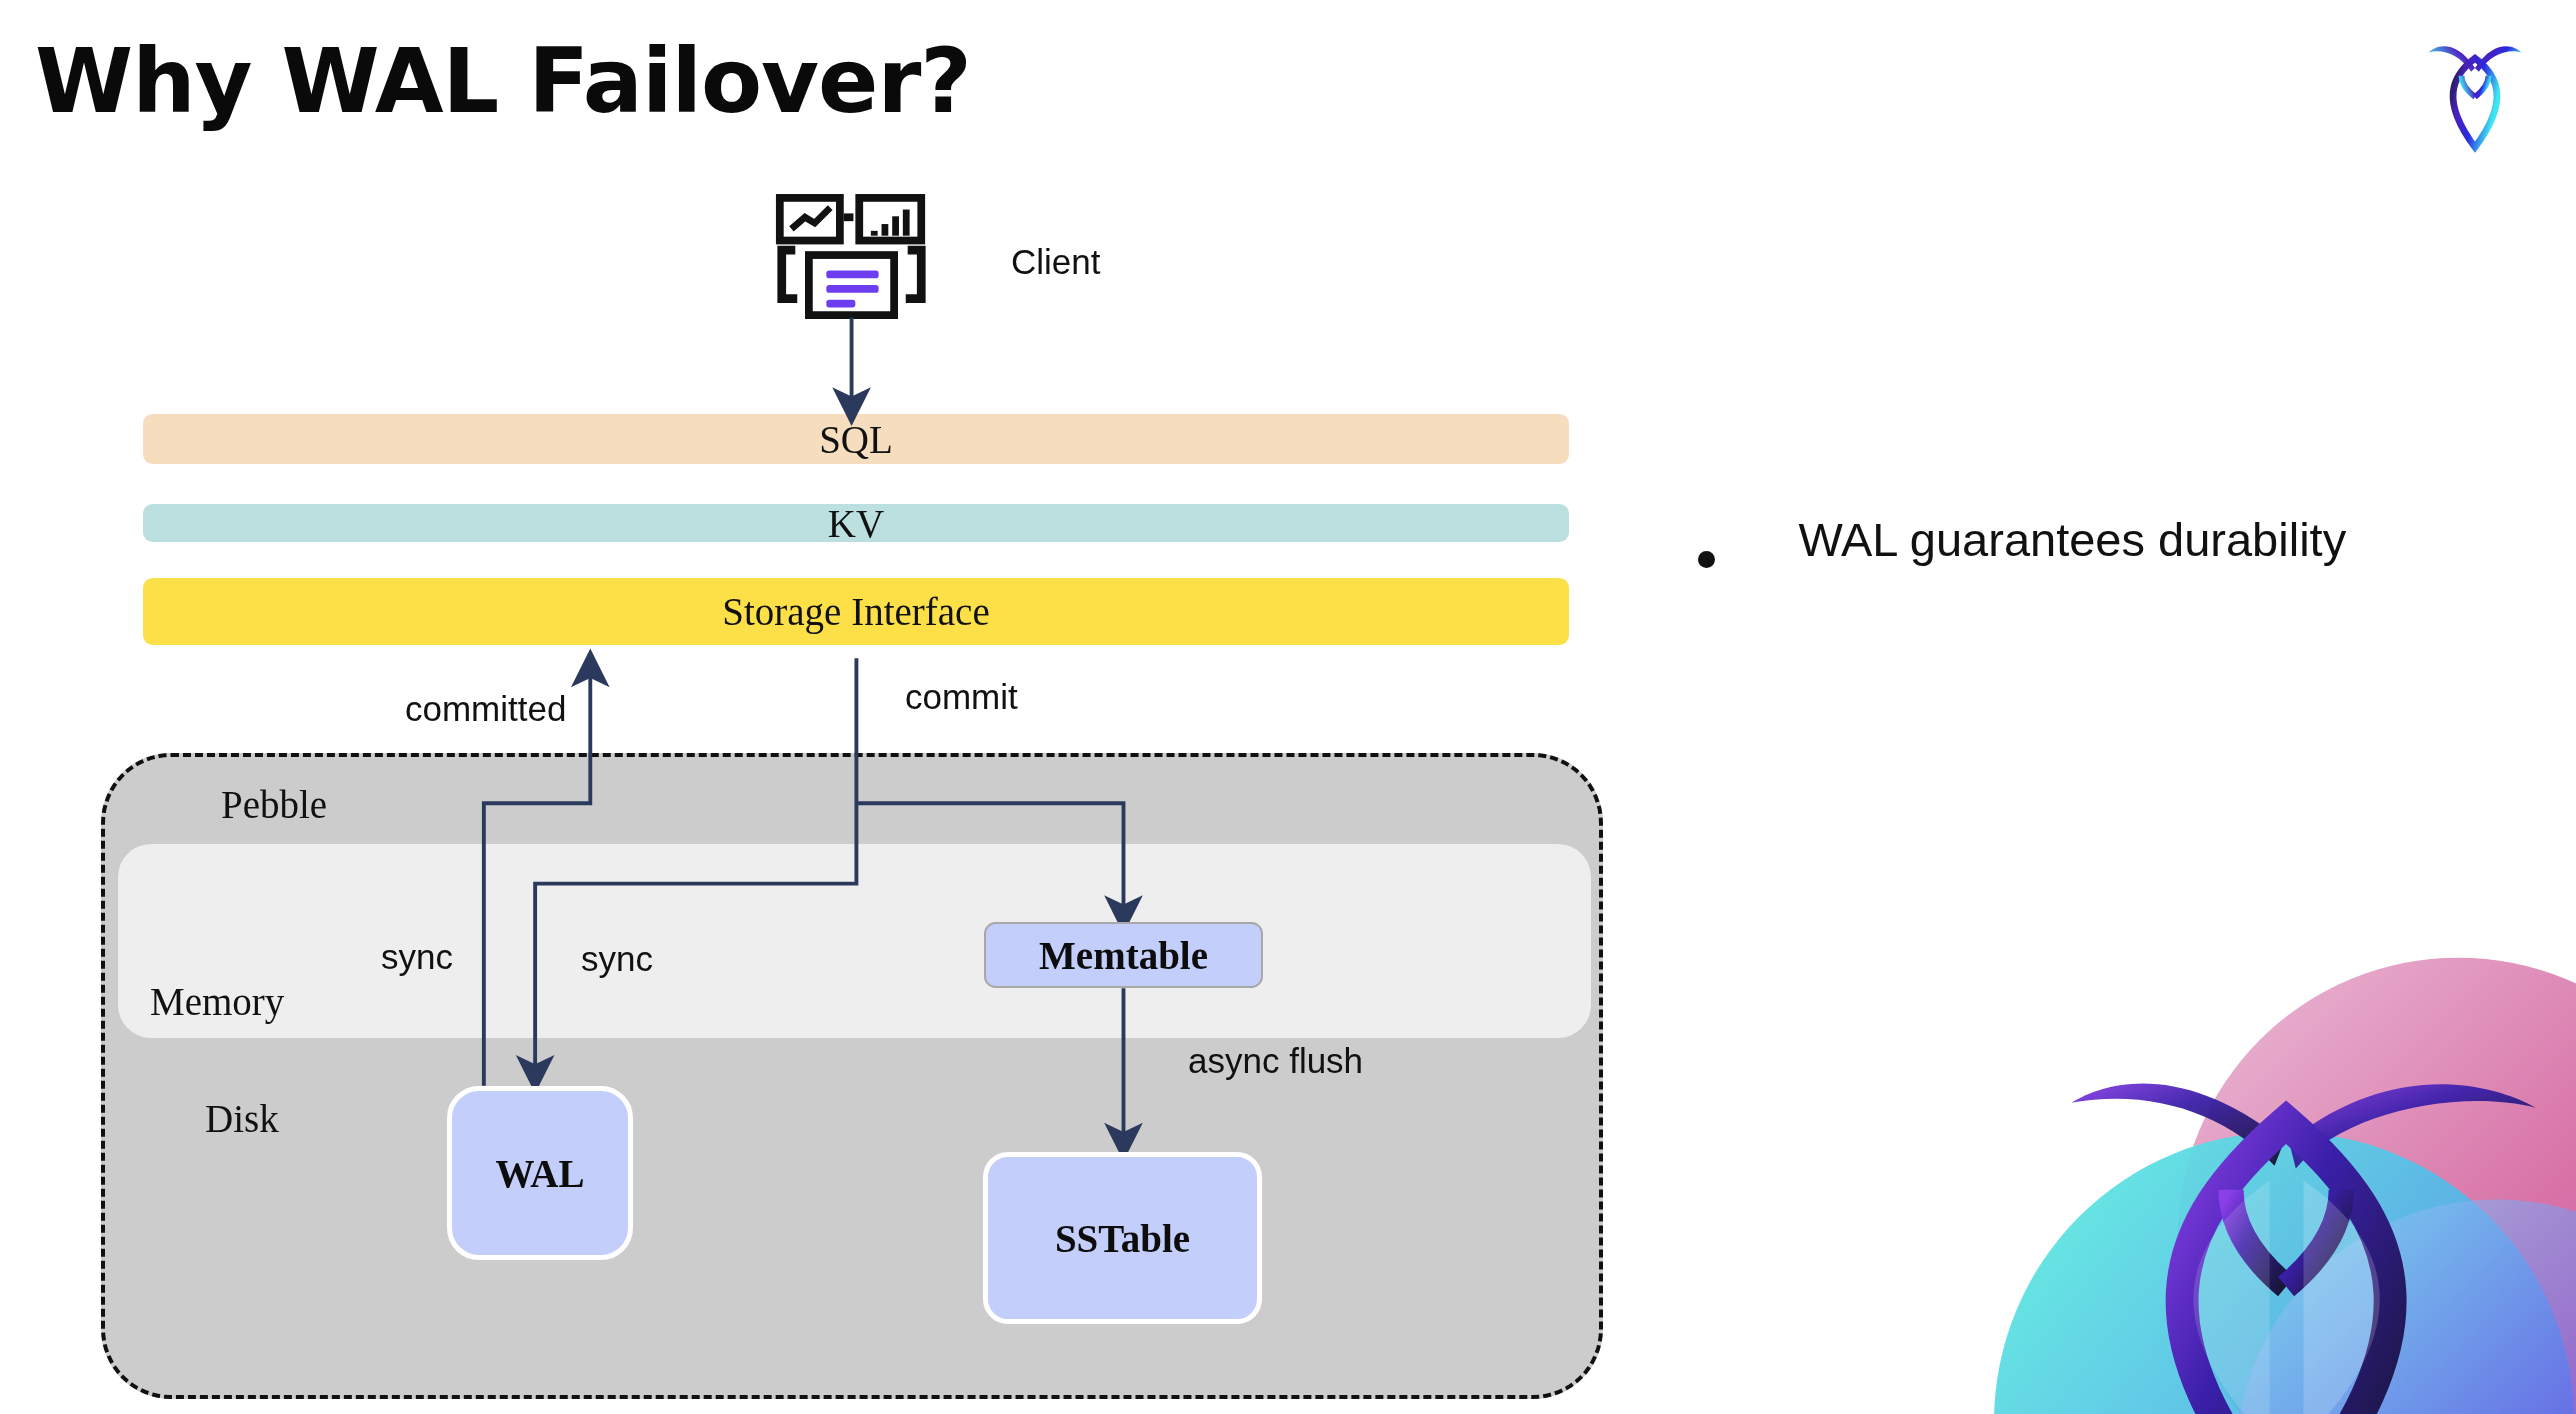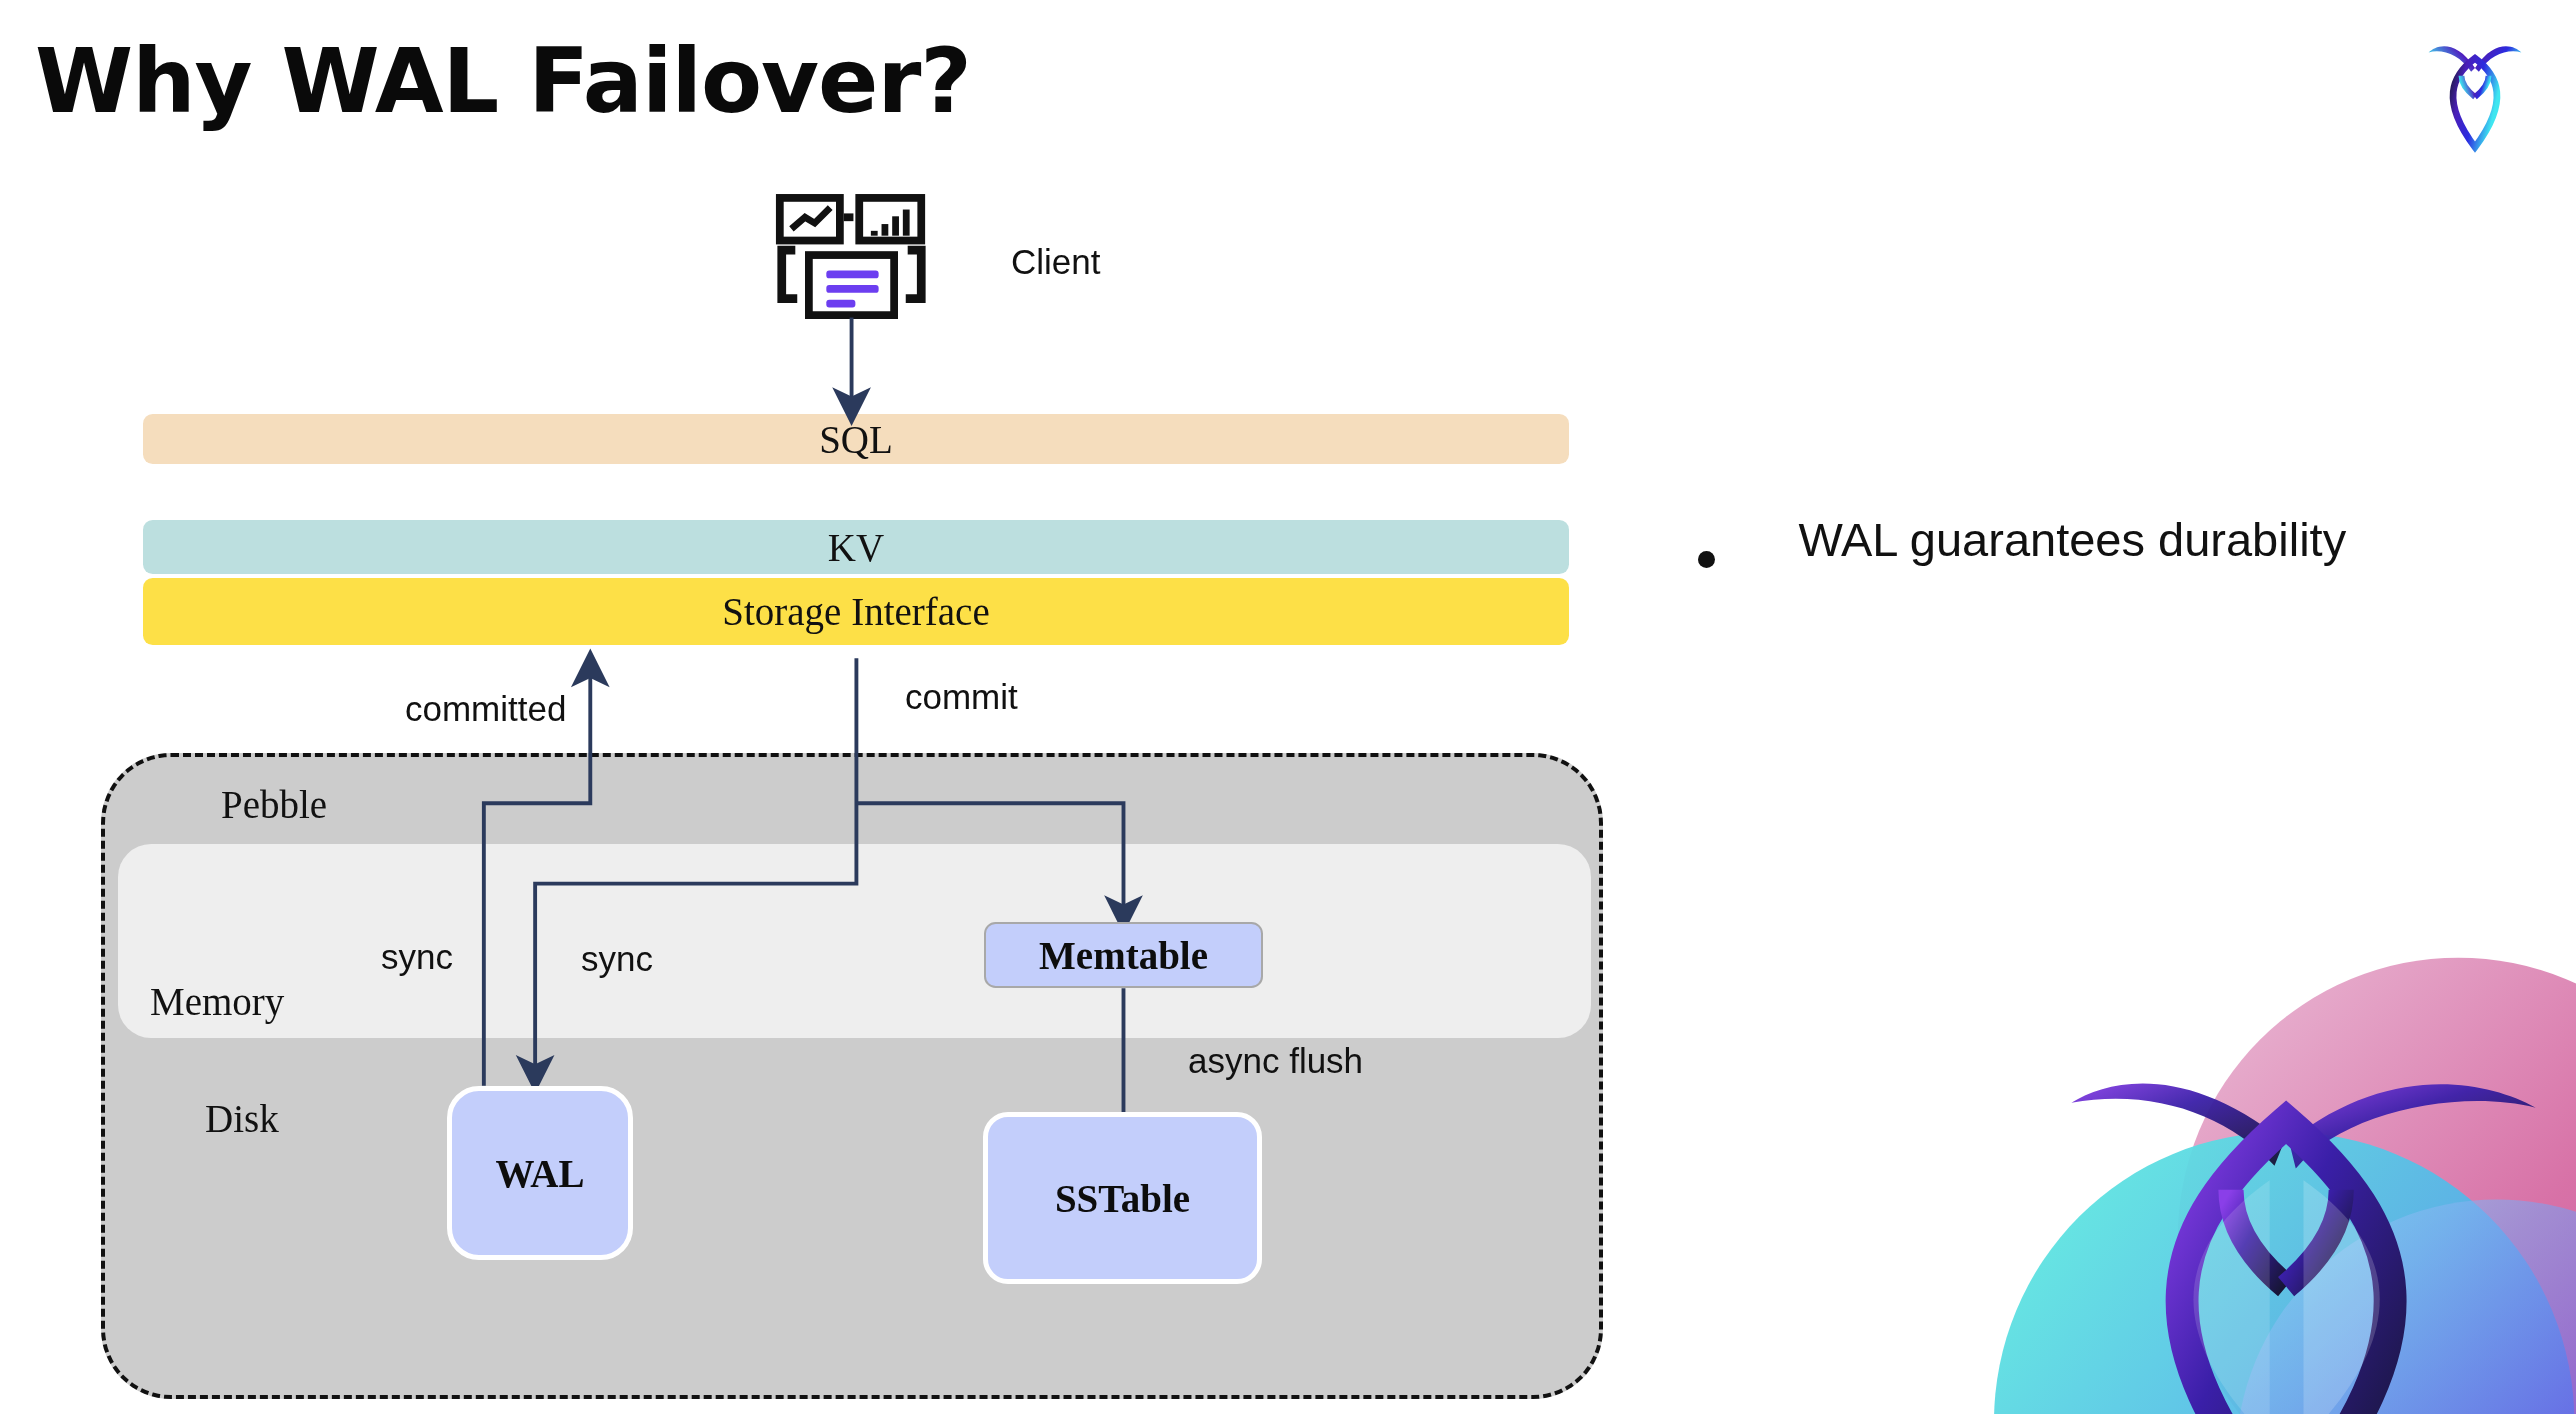--- a/index.html
+++ b/index.html
@@ -25,21 +25,21 @@
   
   #client-icon{position:absolute;left:774px;top:194px;width:155px;height:126px;}
   #client-label{position:absolute;left:1011px;top:223px;font-size:35px;color:#111;
                 font-family:"Liberation Sans",sans-serif;margin-top:19px;}
 
   
   .layer-bar{position:absolute;left:143px;width:1426px;border-radius:9.7px;
              display:flex;align-items:center;justify-content:center;
              font-family:"Liberation Serif",serif;font-size:39px;color:#111;}
   #bar-sql{top:414px;height:50px;background:#f5ddbd;}
-  #bar-kv{top:520px;height:54px;background:#bcdfdf;}
+  #bar-kv{top:504px;height:38px;background:#bcdfdf;}
   #bar-storage{top:578px;height:67px;background:#fde047;}
 
   
   #pebble-box{position:absolute;left:101px;top:753px;width:1502px;height:646px;
               background:#cccccc;border:4.8px dashed #111;border-radius:70px;
               box-sizing:border-box;}
   #pebble-label{position:absolute;left:221px;top:782px;font-size:39px;color:#111;
                 font-family:"Liberation Serif",serif;}
   #memory-box{position:absolute;left:118px;top:844px;width:1473px;height:194px;
               background:#eeeeee;border-radius:33px;}
@@ -49,21 +49,21 @@
               font-family:"Liberation Serif",serif;}
 
   
   .node{position:absolute;background:#c3cefb;display:flex;align-items:center;
         justify-content:center;font-family:"Liberation Serif",serif;
         font-weight:bold;color:#0d0d0d;box-sizing:border-box;}
   #node-memtable{left:984px;top:922px;width:279px;height:66px;border-radius:11.6px;
                  border:2.9px solid #a8a8a8;font-size:39px;}
   #node-wal{left:447px;top:1086px;width:186px;height:174px;border-radius:32px;
             border:5.8px solid #ffffff;font-size:39px;}
-  #node-sstable{left:983px;top:1112px;width:279px;height:172px;border-radius:25px;
+  #node-sstable{left:983px;top:1152px;width:279px;height:172px;border-radius:25px;
                 border:5.8px solid #ffffff;font-size:39px;}
 
   
   .edge-label{position:absolute;font-size:35px;color:#111;
               font-family:"Liberation Sans",sans-serif;white-space:nowrap;}
   #lbl-committed{left:405px;top:689px;}
   #lbl-commit{left:905px;top:677px;}
   #lbl-sync-1{left:381px;top:937px;}
   #lbl-sync-2{left:581px;top:939px;}
   #lbl-async-flush{left:1188px;top:1041px;}

